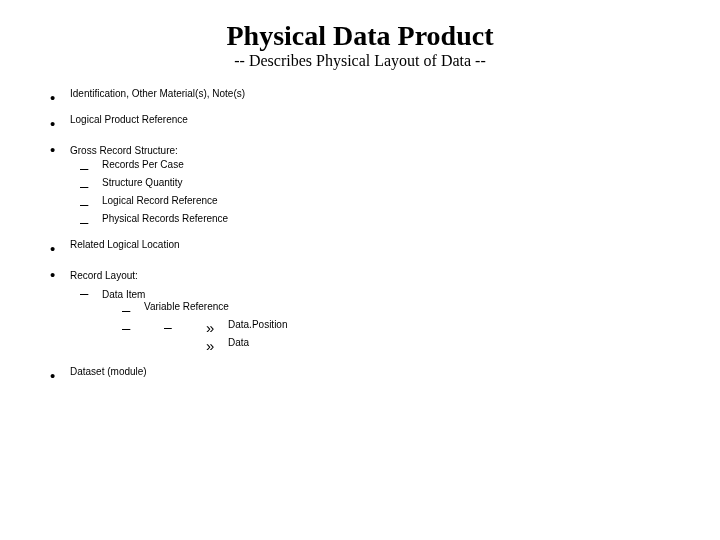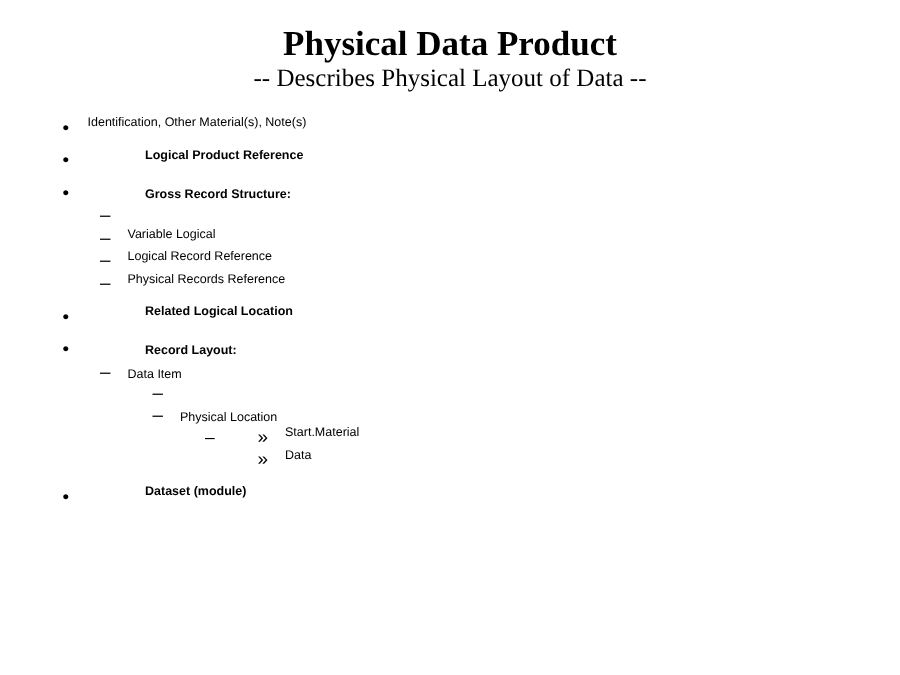--- a/index.html
+++ b/index.html
@@ -26,43 +26,42 @@
     .title-block {
       text-align: center;
       margin-bottom: 18px;
     }
     .main-title {
       font-size: 28px;
       font-weight: bold;
       font-family: 'Times New Roman', serif;
     }
     .subtitle {
-      font-size: 20px;
+      font-size: 16px;
       font-family: 'Times New Roman', serif;
     }
     .content {
       padding-left: 10px;
     }
     .bullet-item {
       display: flex;
       align-items: flex-start;
       margin-bottom: 8px;
     }
     .bullet {
       min-width: 20px;
       font-size: 15px;
       margin-top: 1px;
     }
     .bullet-text {
       font-size: 10px;
       font-family: Arial, sans-serif;
     }
     .bold {
-      font-weight: bold;
-      margin-left: 46px;
+      font-weight: normal;
     }
     .sub-list {
       margin-left: 10px;
       margin-top: 2px;
     }
     .dash-item {
       display: flex;
       align-items: flex-start;
       margin-bottom: 1px;
     }
@@ -128,24 +127,25 @@
       <span class="bullet-text bold">Logical Product Reference</span>
     </div>
 
     <div class="bullet-item">
       <span class="bullet">•</span>
       <div>
         <span class="bullet-text bold">Gross Record Structure:</span>
         <div class="sub-list">
           <div class="dash-item">
             <span class="dash">–</span>
-          </div>
-          <div class="dash-item">
-            <span class="dash">–</span>
-            <span class="bullet-text">Variable Logical</span>
+            <span class="bullet-text">Records Per Case</span>
+          </div>
+          <div class="dash-item">
+            <span class="dash">–</span>
+            <span class="bullet-text">Structure Quantity</span>
           </div>
           <div class="dash-item">
             <span class="dash">–</span>
             <span class="bullet-text">Logical Record Reference</span>
           </div>
           <div class="dash-item">
             <span class="dash">–</span>
             <span class="bullet-text">Physical Records Reference</span>
           </div>
         </div>
@@ -164,35 +164,35 @@
         
         <div class="sub-list">
           <div class="dash-item">
             <span class="dash">–</span>
             <div>
               <span class="bullet-text">Data Item</span>
               
               <div class="sub-sub-list">
                 <div class="sub-sub-item">
                   <span class="arrow">–</span>
+                  <span class="bullet-text">Variable Reference</span>
                 </div>
                 <div class="sub-sub-item">
                   <span class="arrow">–</span>
                   <div>
-                    <span class="bullet-text">Physical Location</span>
                     
                     <div class="deep-list">
                       <div class="deep-item">
                         <span class="chevron">–</span>
                         <div>
                           
                           <div class="deeper-list">
                             <div class="deeper-item">
                               <span class="raquo">»</span>
-                              <span class="bullet-text">Start.Material</span>
+                              <span class="bullet-text">Data.Position</span>
                             </div>
                             <div class="deeper-item">
                               <span class="raquo">»</span>
                               <span class="bullet-text">Data</span>
                             </div>
                           </div>
                         </div>
                       </div>
                     </div>
                   </div>

